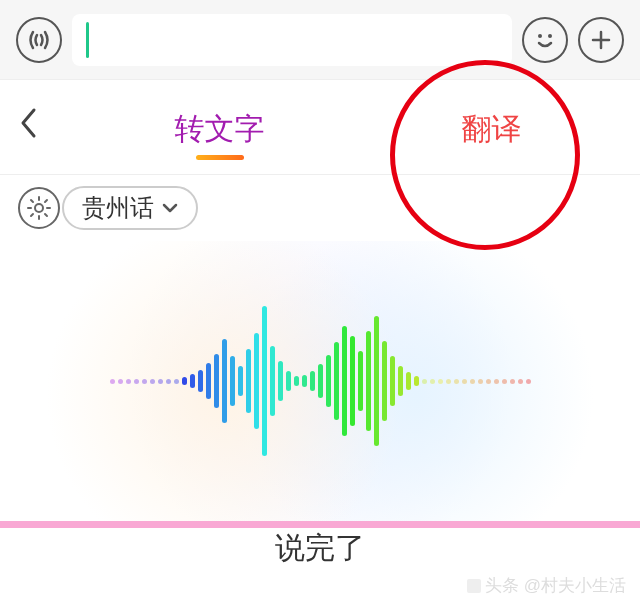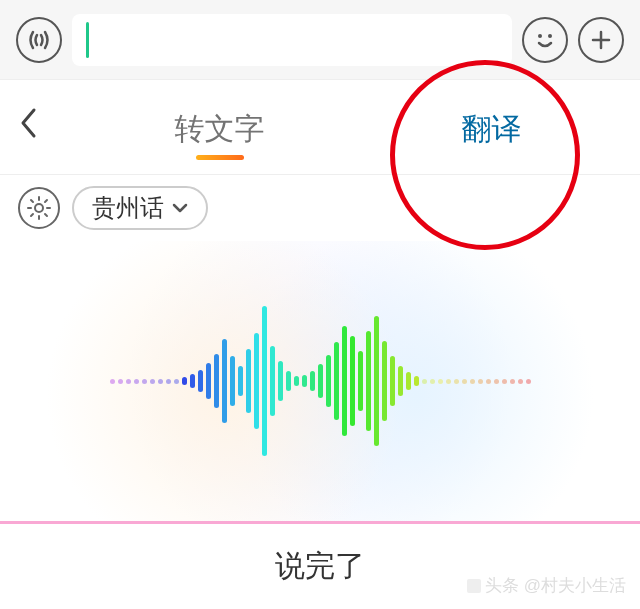--- a/index.html
+++ b/index.html
@@ -70,47 +70,47 @@
       font-weight: 300;
     }
     .tabs {
       flex: 1;
       display: flex;
       justify-content: space-around;
       padding: 0 20px 0 10px;
     }
     .tab {
       font-size: 30px;
-      color: #0369a1;
+      color: #ef4444;
       padding: 22px 10px 18px;
       position: relative;
       cursor: pointer;
     }
     .tab.active {
-      color: #737373;
+      color: #a21caf;
     }
     .tab.active::after {
       content: "";
       position: absolute;
       left: 50%;
       transform: translateX(-50%);
       bottom: 8px;
       width: 48px;
       height: 5px;
       border-radius: 3px;
       background: linear-gradient(90deg, #ffb01a, #ff6a1a);
     }
 
     
     .subbar {
       height: 66px;
       display: flex;
       align-items: center;
       padding: 0 18px;
-      gap: 12px;
+      gap: 2px;
     }
     .gear {
       width: 42px;
       height: 42px;
       border-radius: 50%;
       border: 2px solid #666;
       display: flex;
       align-items: center;
       justify-content: center;
       cursor: pointer;
@@ -153,25 +153,24 @@
     .dot {
       width: 5px;
       height: 5px;
       border-radius: 50%;
     }
 
     
     .footer {
       height: 88px;
       display: flex;
-      align-items: center;
       justify-content: center;
       font-size: 30px;
       color: #333;
-      border-top: 3px solid #f9a8d4;
+      border-top: 7px solid #f9a8d4;
     }
 
     
     .red-circle {
       position: absolute;
       width: 190px;
       height: 190px;
       border: 5px solid #e60012;
       border-radius: 50%;
       top: 60px;

